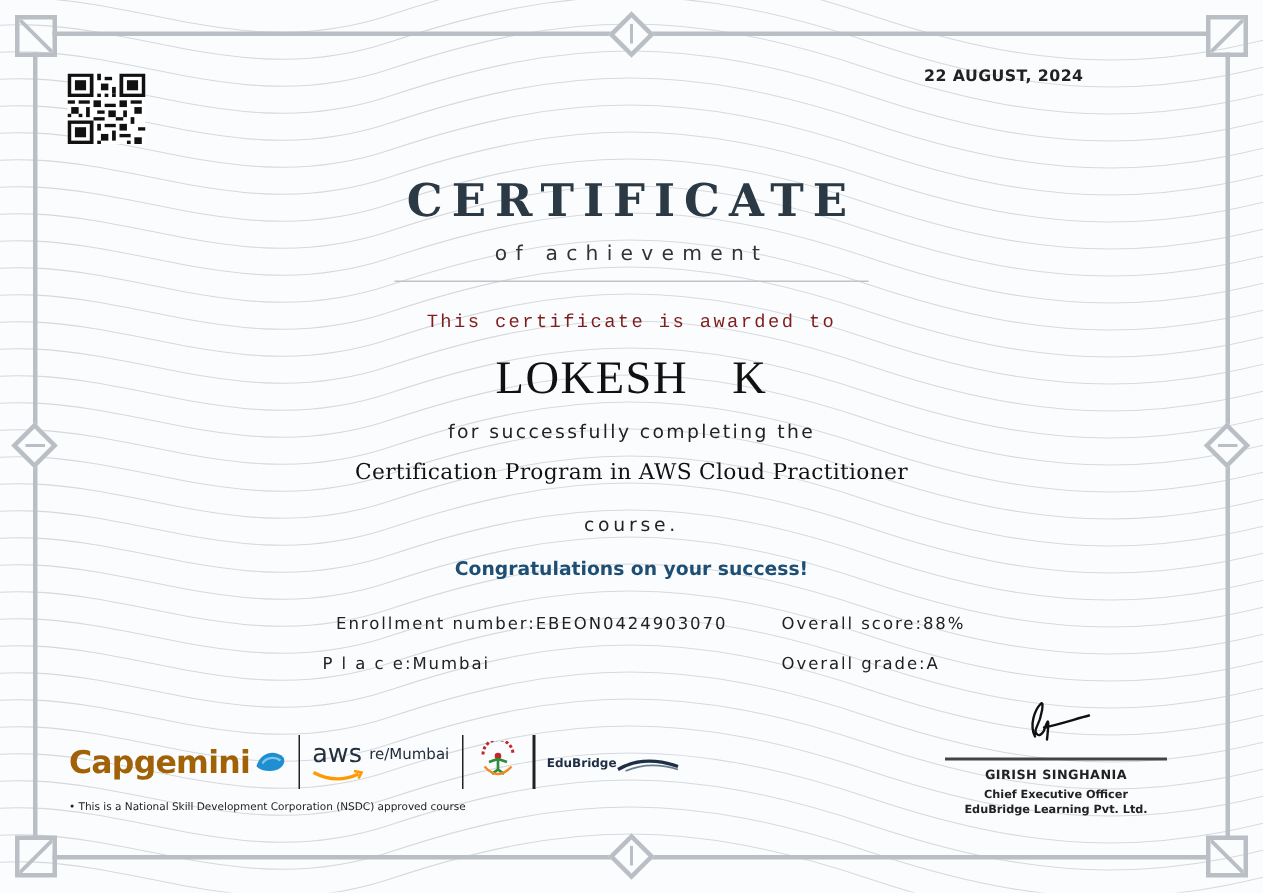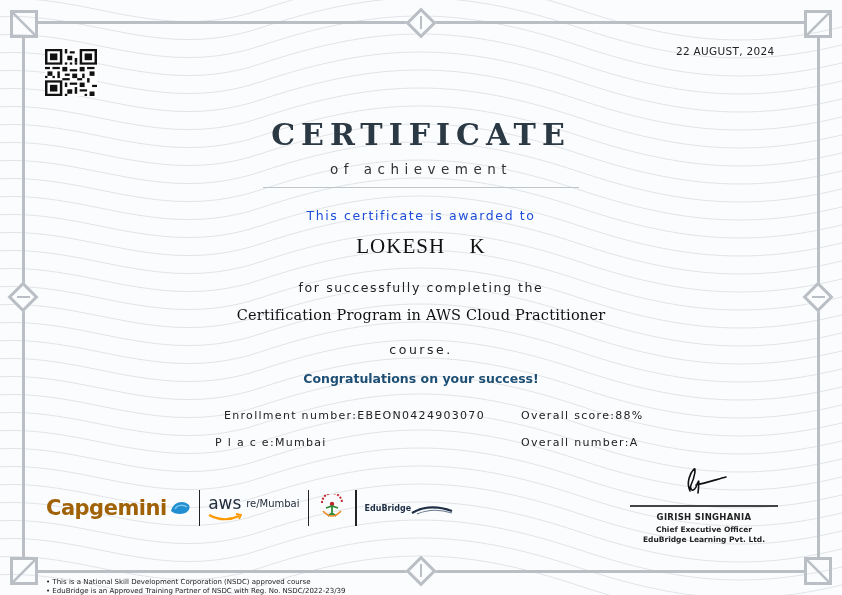--- a/index.html
+++ b/index.html
@@ -4,40 +4,40 @@
 <style>
   html, body { margin: 0; padding: 0; }
   body { width: 842px; height: 595px; position: relative; overflow: hidden; background: #fbfcfd; font-family: "DejaVu Sans", sans-serif; color: #222; }
   .bg { position: absolute; inset: 0; }
   .frame-line { position: absolute; background: #b9bfc5; }
   .corner { position: absolute; width: 26px; height: 26px; border: 3px solid #b9bfc5; box-sizing: border-box; background: transparent; }
   .corner svg { position: absolute; inset: 0; }
   .diamond { position: absolute; width: 22px; height: 22px; border: 3px solid #b9bfc5; box-sizing: border-box; transform: rotate(45deg); background: #fbfcfd; }
   .diamond-mark { position: absolute; background: #b9bfc5; }
   .qr { position: absolute; left: 45px; top: 49px; width: 52px; height: 47px; }
-  .date { position: absolute; left: 676px; top: 45px; font-size: 10.5px; letter-spacing: 0.3px; color: #222; }
+  .date { position: absolute; left: 616px; top: 45px; font-size: 10.5px; letter-spacing: 0.3px; color: #222; font-weight: bold; }
   .center { position: absolute; left: 0; width: 842px; text-align: center; }
   .title { top: 117px; font-family: "DejaVu Serif", serif; font-weight: bold; font-size: 30px; letter-spacing: 6px; color: #2b3945; }
   .subtitle { top: 161px; font-size: 13.5px; letter-spacing: 5.5px; color: #333; }
   .rule { position: absolute; left: 263px; top: 187px; width: 316px; height: 1px; background: #bfc4c8; }
-  .awarded { top: 208px; font-size: 12.5px; letter-spacing: 1.6px; color: #1d4ed8; }
-  .name { top: 234px; font-family: "Liberation Serif", serif; font-size: 21px; letter-spacing: 1px; color: #111; word-spacing: 6px; }
+  .awarded { top: 208px; font-size: 12.5px; letter-spacing: 1.6px; color: #7f1d1d; font-family: Liberation Mono, monospace; }
+  .name { top: 234px; font-family: "Liberation Serif", serif; font-size: 31px; letter-spacing: 1px; color: #111; word-spacing: 6px; }
   .completing { top: 280px; font-size: 12.5px; letter-spacing: 1.6px; color: #222; }
   .program { top: 307px; font-family: "DejaVu Serif", serif; font-size: 14.5px; color: #111; letter-spacing: 0.2px; }
   .course { top: 342px; font-size: 12.5px; letter-spacing: 2.5px; color: #222; }
   .congrats { top: 371px; font-size: 12.5px; font-weight: bold; color: #1d4e74; }
   .detail { position: absolute; font-size: 11px; letter-spacing: 1.3px; color: #222; }
   .logos { position: absolute; left: 46px; top: 488px; height: 40px; display: flex; align-items: center; }
   .capgemini { font-family: "DejaVu Sans", sans-serif; font-size: 21px; font-weight: bold; color: #a16207; letter-spacing: -0.5px; display: flex; align-items: center; }
   .vsep { width: 1.5px; height: 36px; background: #222; margin: 0 8px; }
   .aws { display: flex; align-items: flex-start; }
   .aws-word { font-size: 17px; font-weight: normal; color: #232f3e; line-height: 17px; position: relative; }
   .aws-sub { font-size: 10px; color: #232f3e; margin-left: 4px; margin-top: 3px; }
   .edub { display: flex; flex-direction: row; align-items: center; font-size: 8px; font-weight: bold; color: #1e2e44; }
-  .notes { position: absolute; left: 46px; top: 534px; font-size: 7px; line-height: 9px; color: #222; margin-top: 44px; }
+  .notes { position: absolute; left: 46px; top: 534px; font-size: 7px; line-height: 9px; color: #222; }
   .sig-line { position: absolute; left: 630px; top: 505px; width: 148px; height: 1.5px; background: #444; }
   .sig-name { position: absolute; left: 630px; width: 148px; text-align: center; top: 512px; font-size: 8.5px; font-weight: bold; color: #222; letter-spacing: 0.3px; }
   .sig-role { position: absolute; left: 630px; width: 148px; text-align: center; font-size: 7.5px; font-weight: bold; color: #222; }
   .signature { position: absolute; left: 676px; top: 463px; width: 60px; height: 36px; }
 </style>
 </head>
 <body>
 
 <svg class="bg" width="842" height="595" viewBox="0 0 842 595">
   <defs>
@@ -172,21 +172,21 @@
 <div class="center awarded">This certificate is awarded to</div>
 <div class="center name" style="white-space:pre;">LOKESH  K</div>
 <div class="center completing">for successfully completing the</div>
 <div class="center program">Certification Program in AWS Cloud Practitioner</div>
 <div class="center course">course.</div>
 <div class="center congrats">Congratulations on your success!</div>
 
 <div class="detail" style="left:224px; top:409px;">Enrollment number:EBEON0424903070</div>
 <div class="detail" style="left:215px; top:436px;">P l a c e:Mumbai</div>
 <div class="detail" style="left:521px; top:409px;">Overall score:88%</div>
-<div class="detail" style="left:521px; top:436px;">Overall number:A</div>
+<div class="detail" style="left:521px; top:436px;">Overall grade:A</div>
 
 <div class="logos">
   <div class="capgemini">
     <span>Capgemini</span>
     <svg width="22" height="18" viewBox="0 0 22 18" style="margin-left:2px;">
       <path d="M2 12 C 4 3, 14 0, 20 6 C 22 10, 18 15, 11 15 C 7 15, 4 14, 2 12 Z" fill="#1f8fd1"></path>
       <path d="M6 10 C 8 6, 14 5, 18 8" fill="none" stroke="#7fc6ef" stroke-width="1.5"></path>
     </svg>
   </div>
   <div class="vsep"></div>
@@ -212,21 +212,20 @@
     <span>EduBridge</span>
     <svg width="42" height="14" viewBox="0 0 42 14">
       <path d="M1 12 Q 18 2 41 10" fill="none" stroke="#1e2e44" stroke-width="2.2"></path>
       <path d="M6 13 Q 22 6 41 12" fill="none" stroke="#6a7c90" stroke-width="1.2"></path>
     </svg>
   </div>
 </div>
 
 <div class="notes">
   <div>• This is a National Skill Development Corporation (NSDC) approved course</div>
-  <div>• EduBridge is an Approved Training Partner of NSDC with Reg. No. NSDC/2022-23/39</div>
 </div>
 
 <svg class="signature" viewBox="0 0 60 36">
   <path d="M14 28 C 10 20, 14 10, 18 6 C 20 4, 19 14, 15 22 C 13 26, 17 30, 20 24 C 22 18, 24 12, 22 30 M20 22 C 30 20, 42 16, 50 14" fill="none" stroke="#111" stroke-width="1.6" stroke-linecap="round"></path>
 </svg>
 <div class="sig-line"></div>
 <div class="sig-name">GIRISH SINGHANIA</div>
 <div class="sig-role" style="top:525px;">Chief Executive Officer</div>
 <div class="sig-role" style="top:535px;">EduBridge Learning Pvt. Ltd.</div>
 

